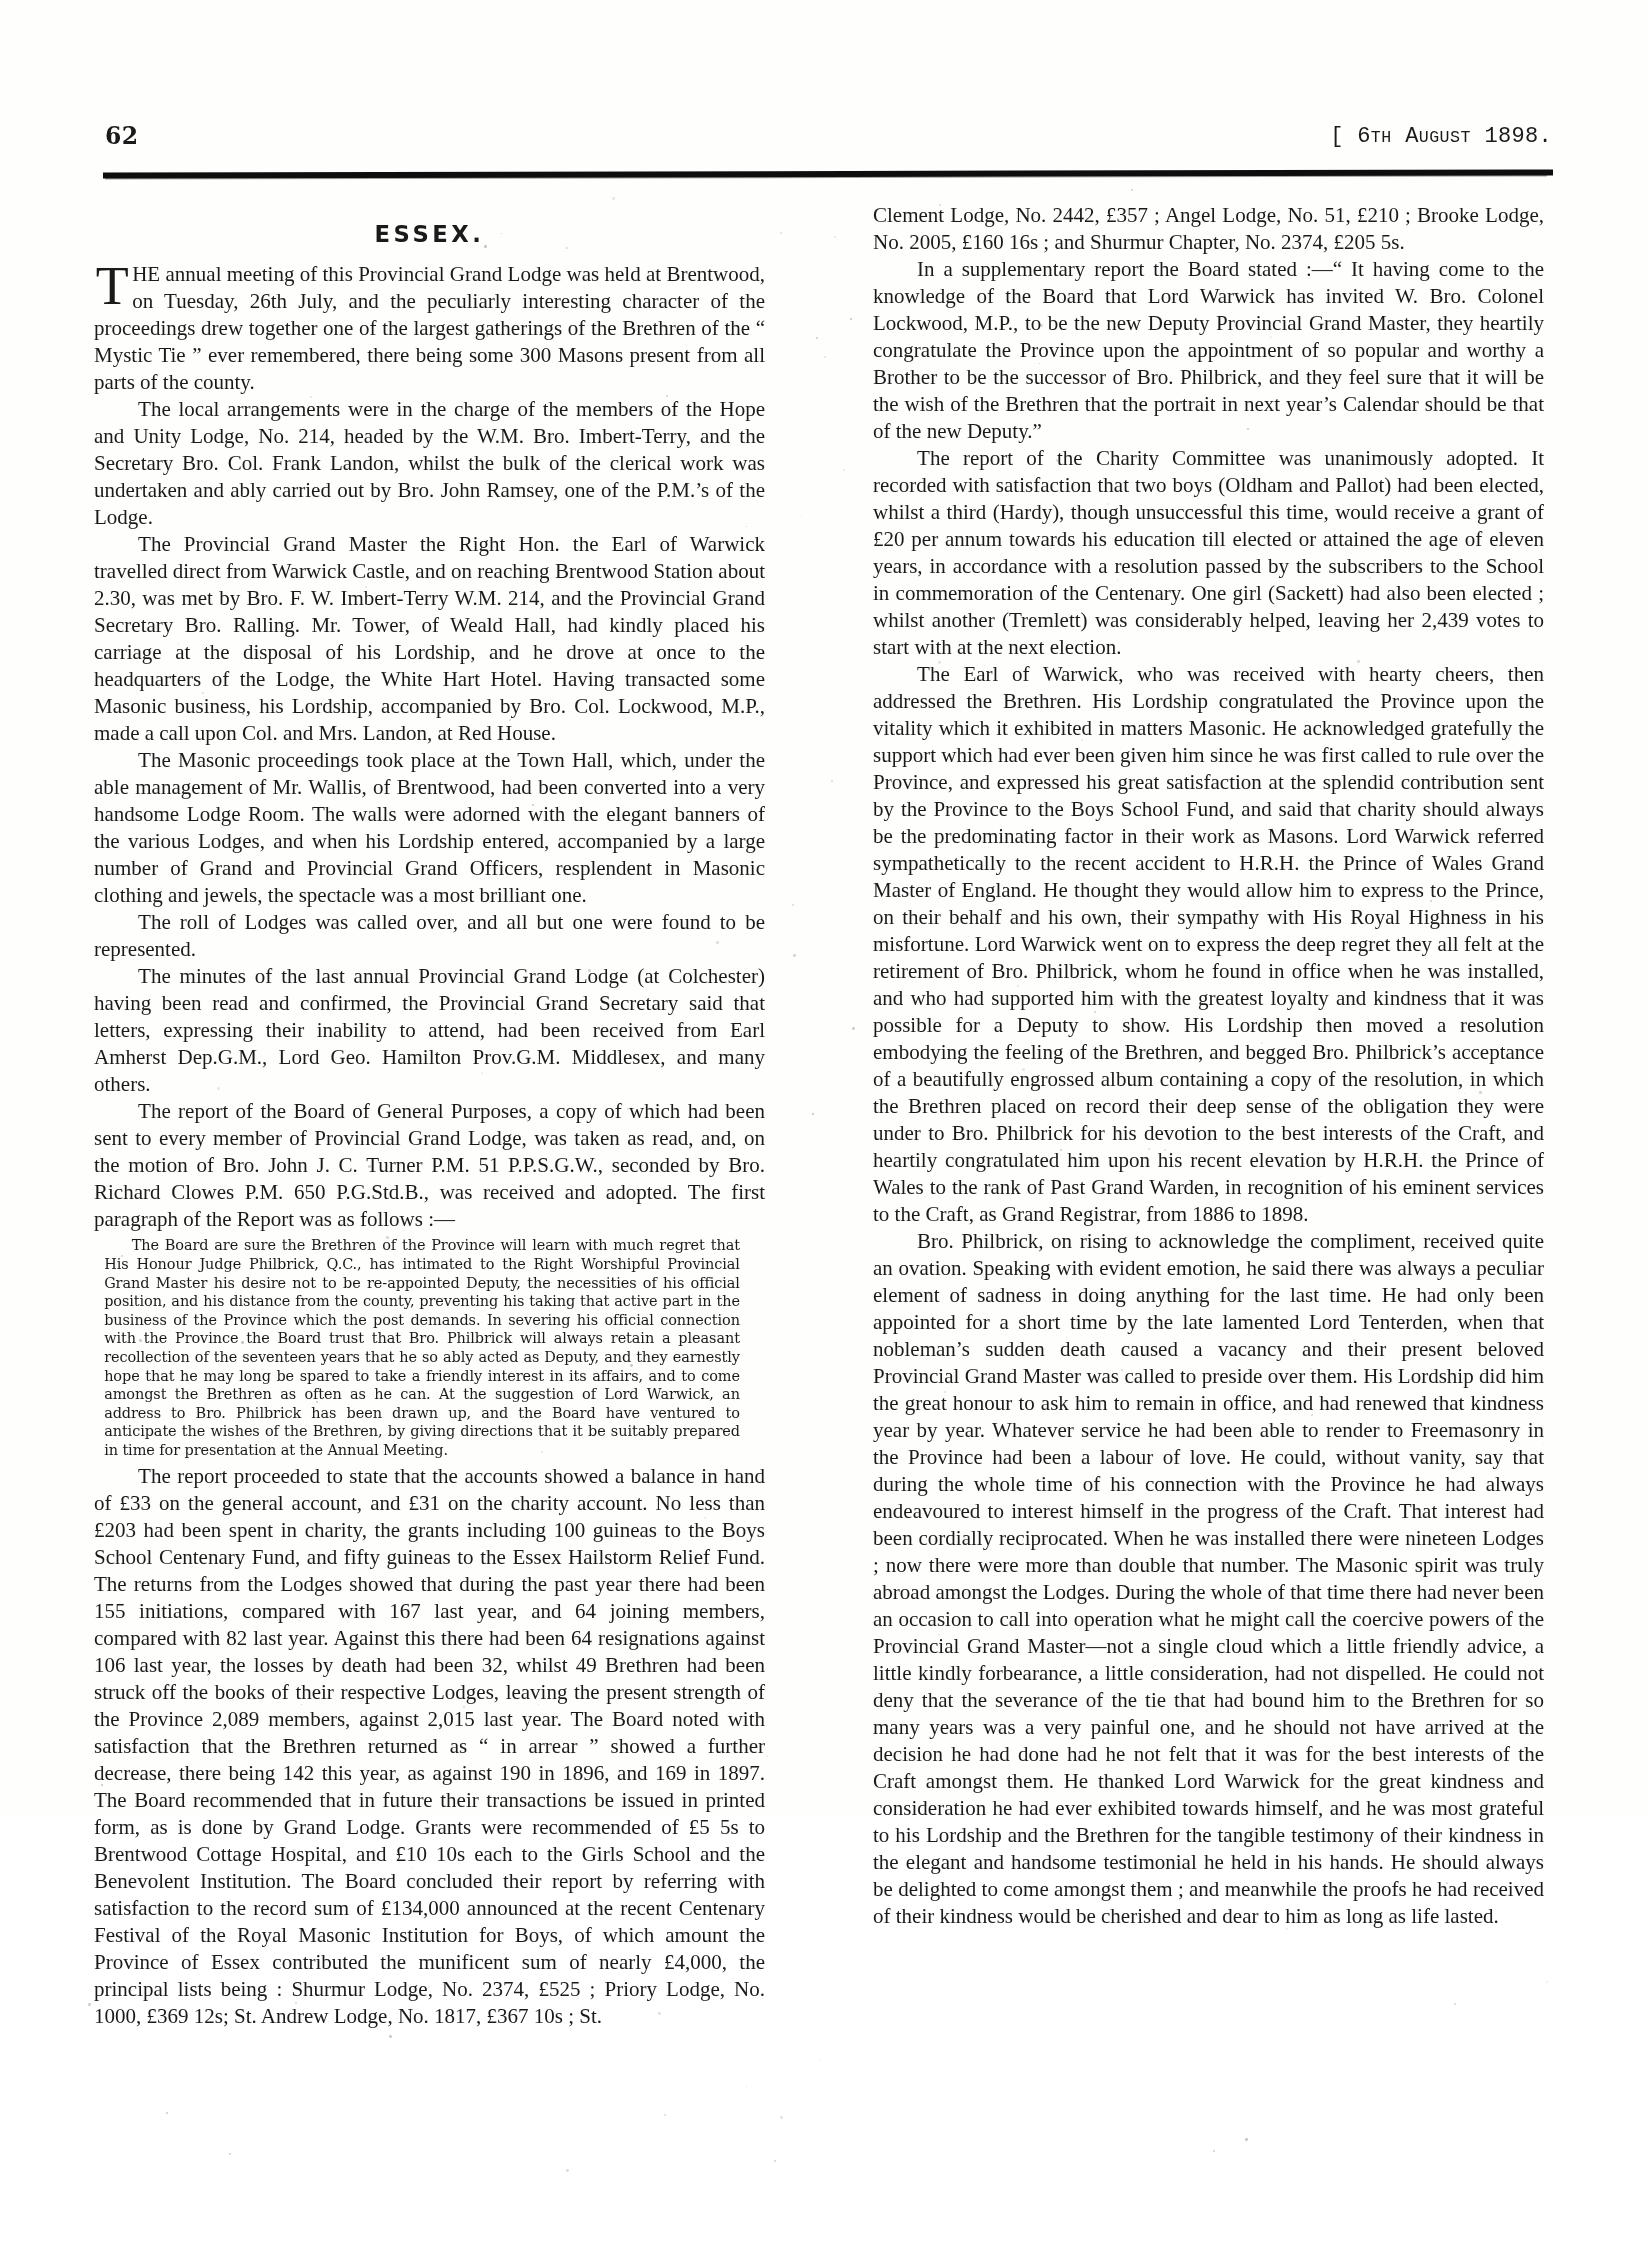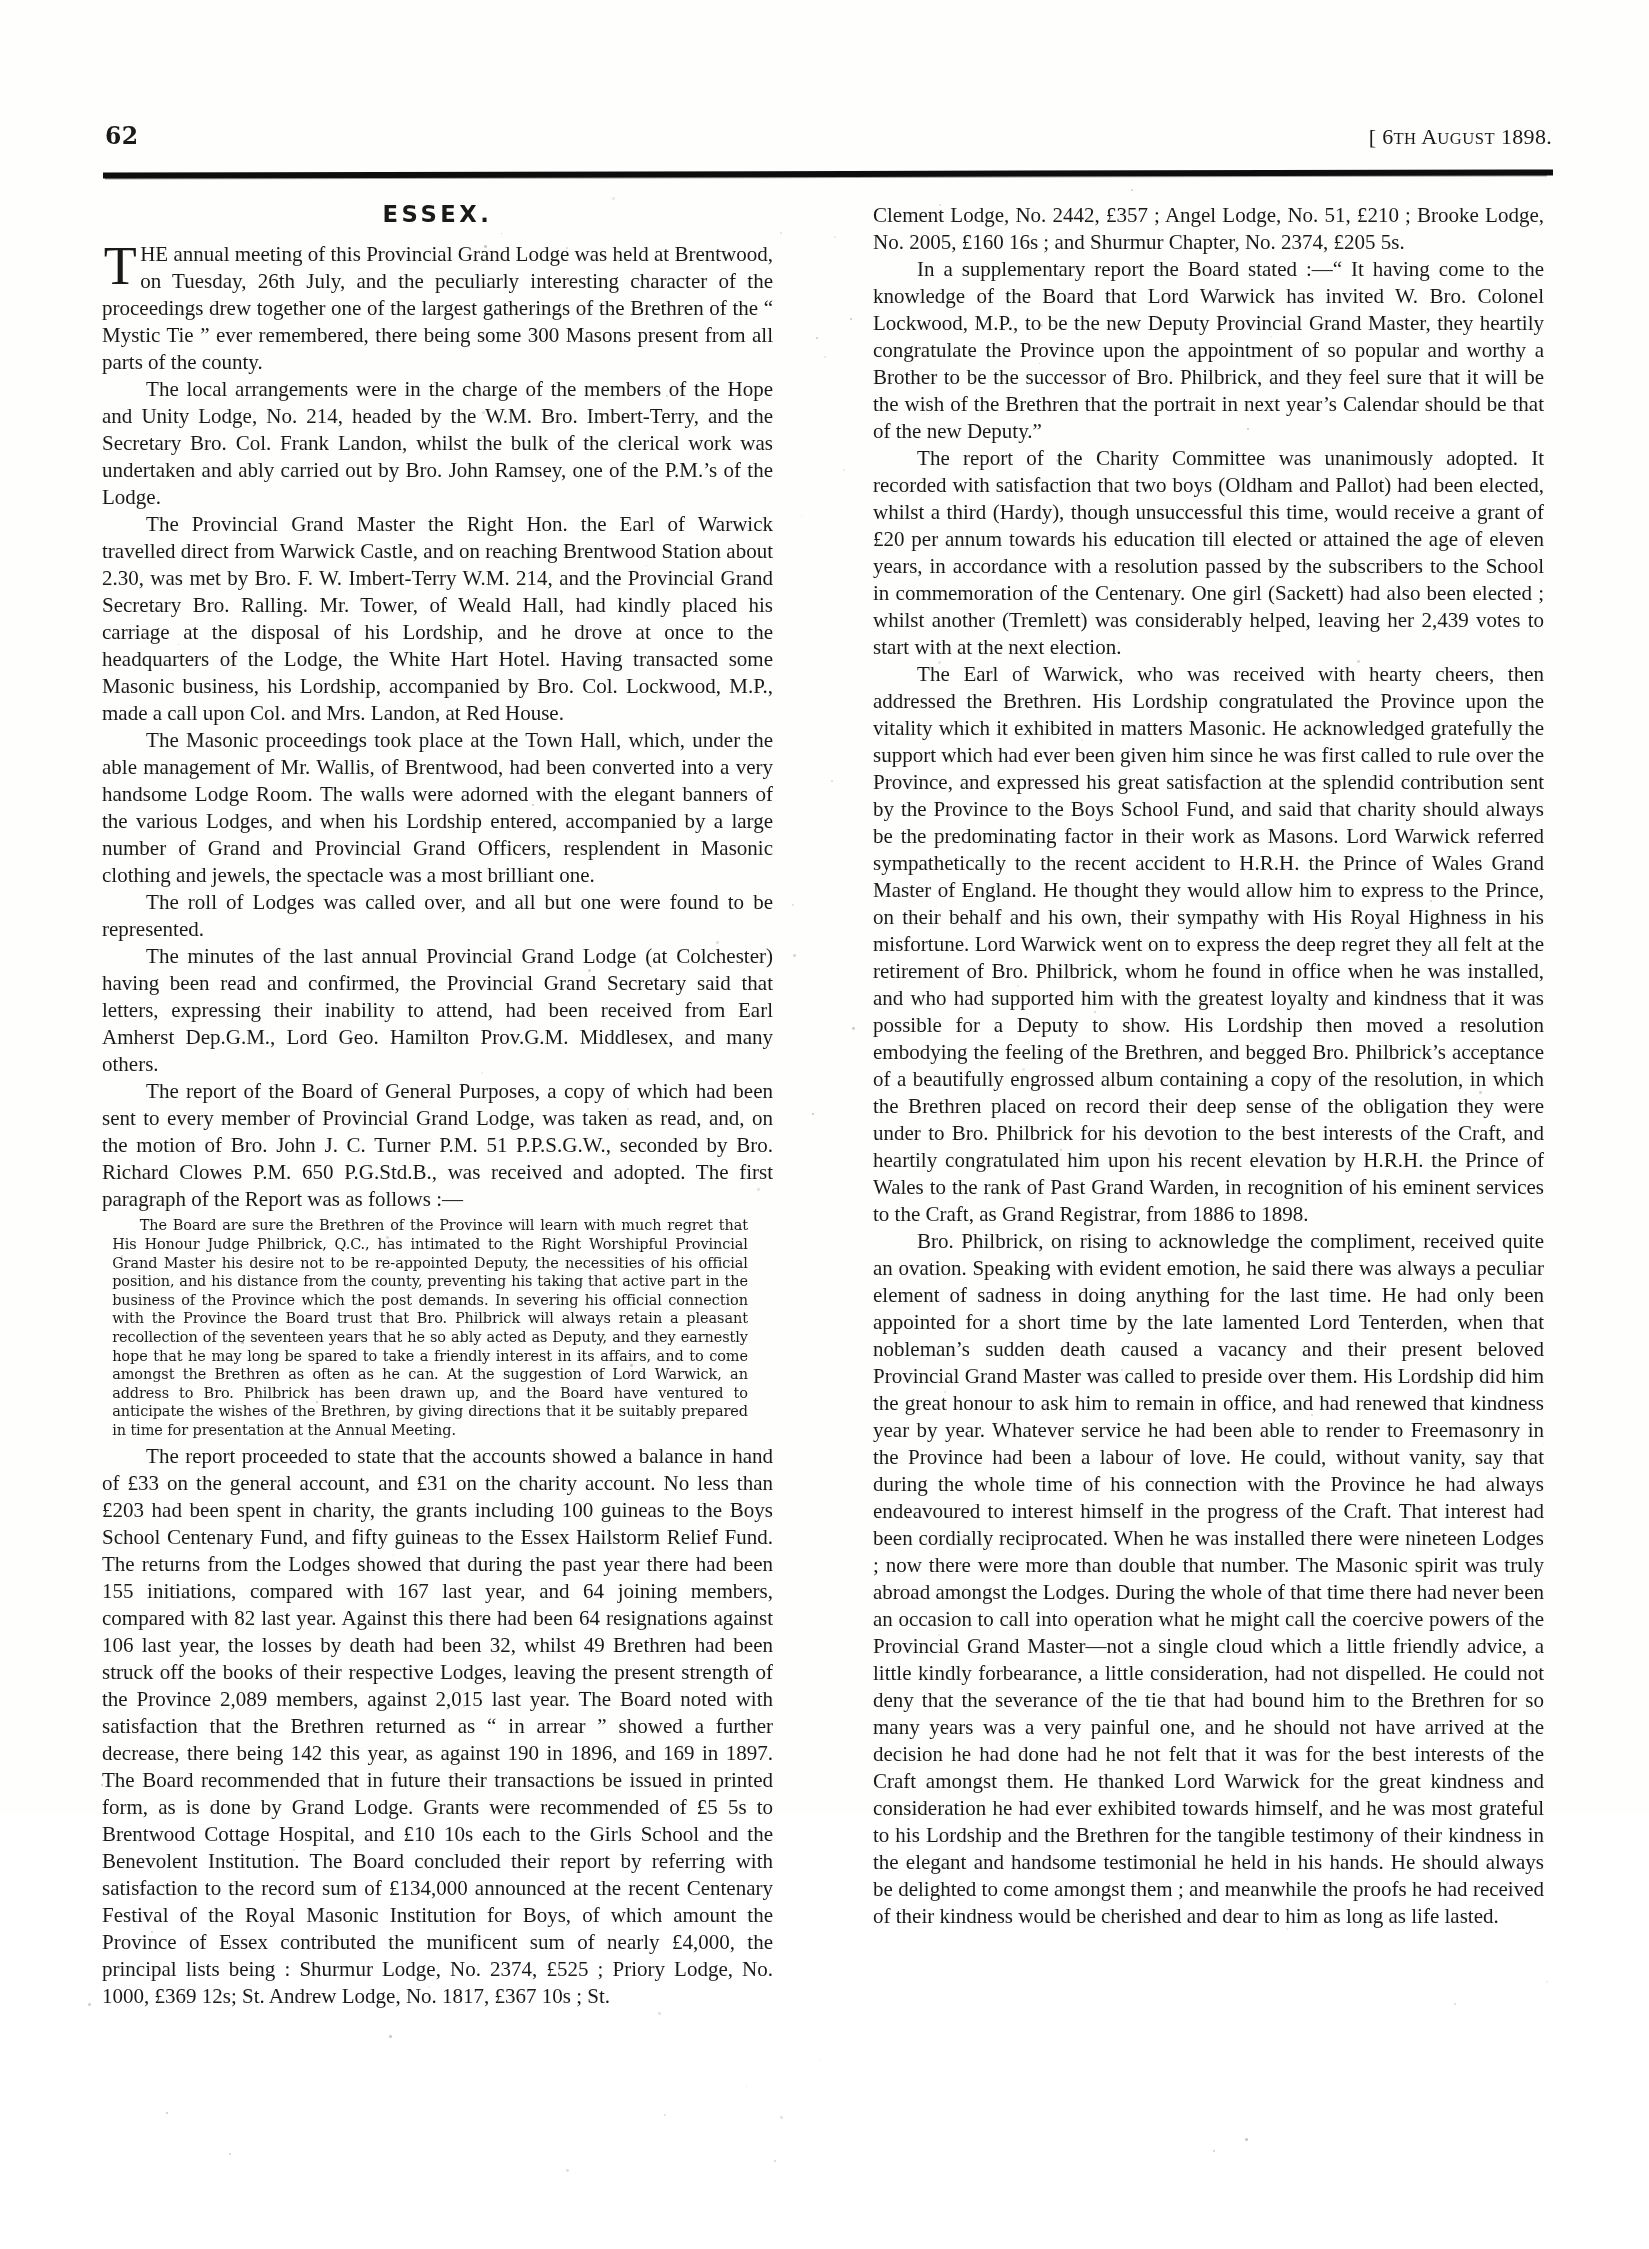--- a/index.html
+++ b/index.html
@@ -49,21 +49,21 @@
     text-align: center;
     font-family: "DejaVu Sans", sans-serif;
     font-size: 25px;
     font-weight: 700;
     letter-spacing: 1px;
   }
   .issue-date {
     position: absolute;
     right: 0;
     top: 1.7px;
-    font-family: Liberation Serif, serif;
+    font-family: Liberation Mono, monospace;
     font-size: 22px;
     letter-spacing: 0.3px;
     white-space: nowrap;
   }
   .issue-date .sc {
     font-size: 16.6px;
     letter-spacing: 0.5px;
   }
 
   .rule {
@@ -89,21 +89,21 @@
   .col {
     position: absolute;
     top: 202px;
     width: 671px;
     font-size: 21px;
     line-height: 27px;
     text-align: justify;
     text-justify: inter-word;
     hyphens: none;
   }
-  .col-left  { left: 102px; }
+  .col-left  { left: 94px; margin-top: 20px; }
   .col-right { left: 873px; }
 
   .section-heading {
     text-align: center;
     font-family: "DejaVu Sans", sans-serif;
     font-size: 22.7px;
     font-weight: 700;
     letter-spacing: 3.5px;
     margin: 0 0 14px 0;
     line-height: 1.1;

